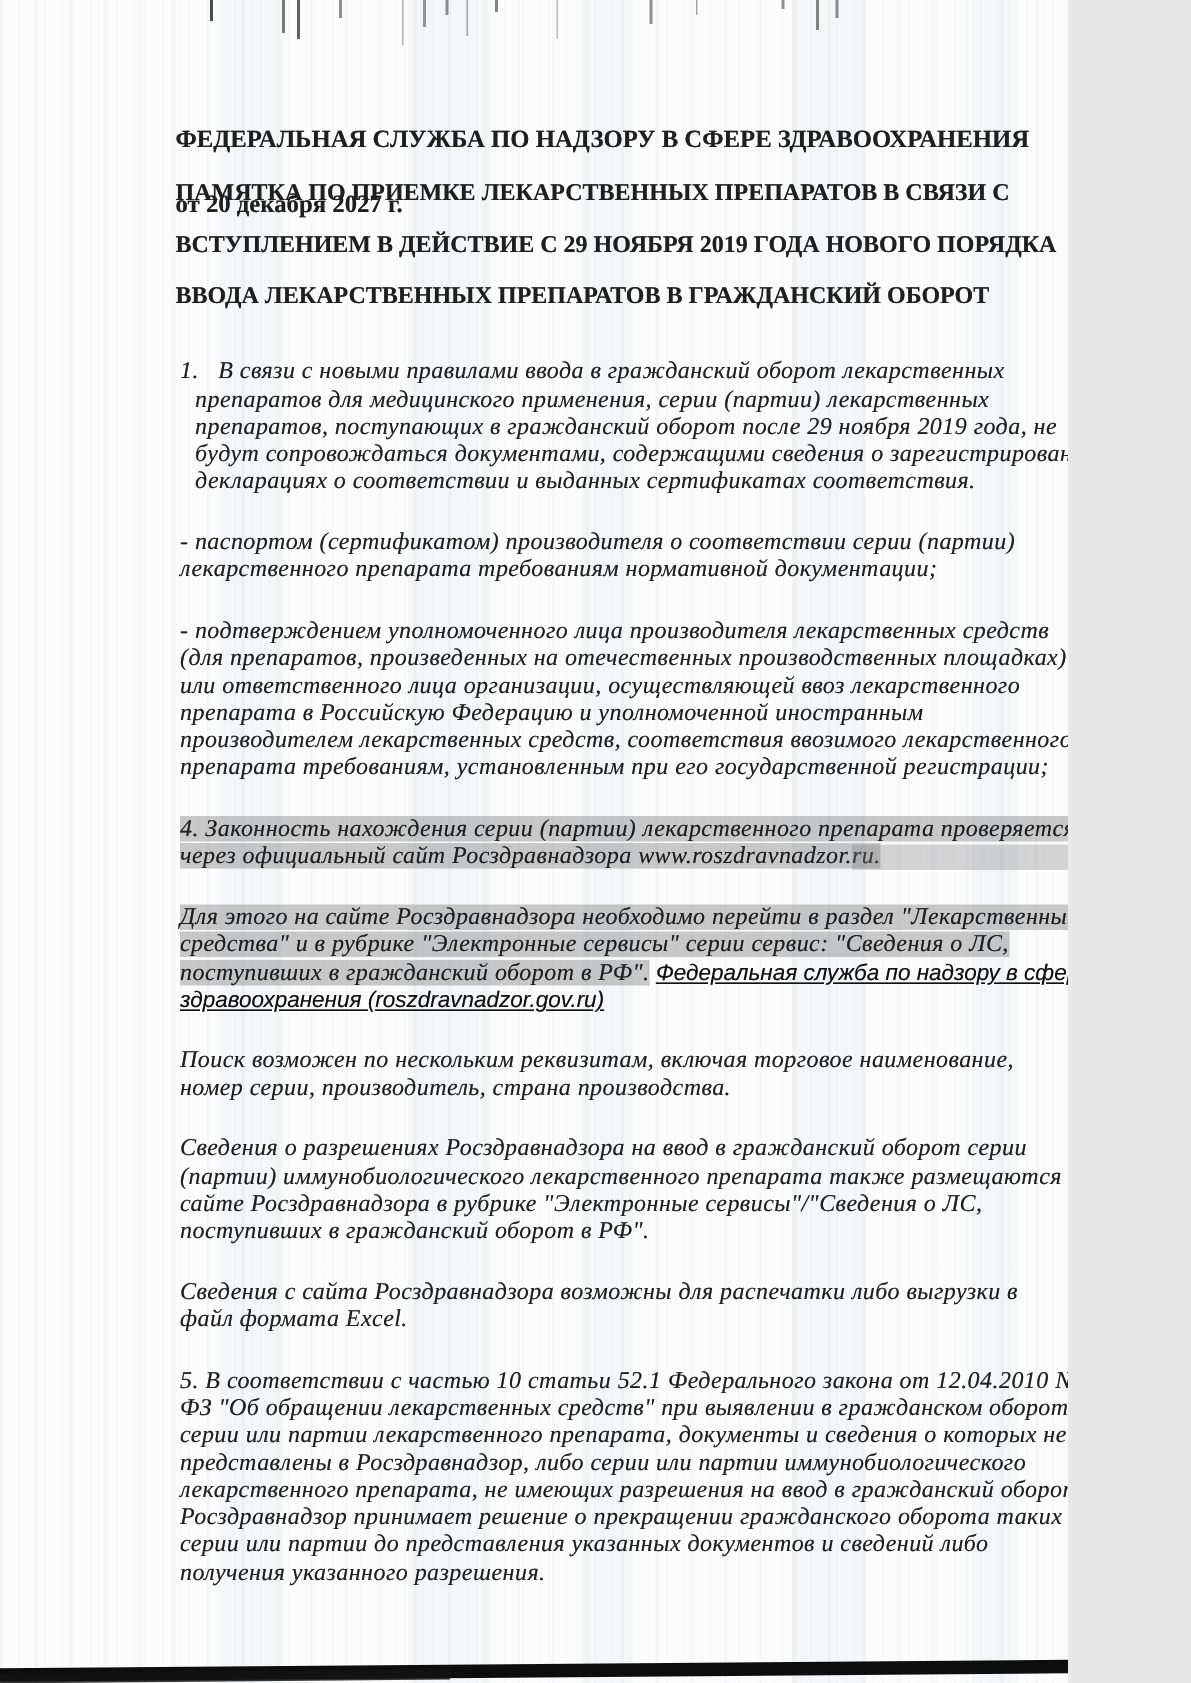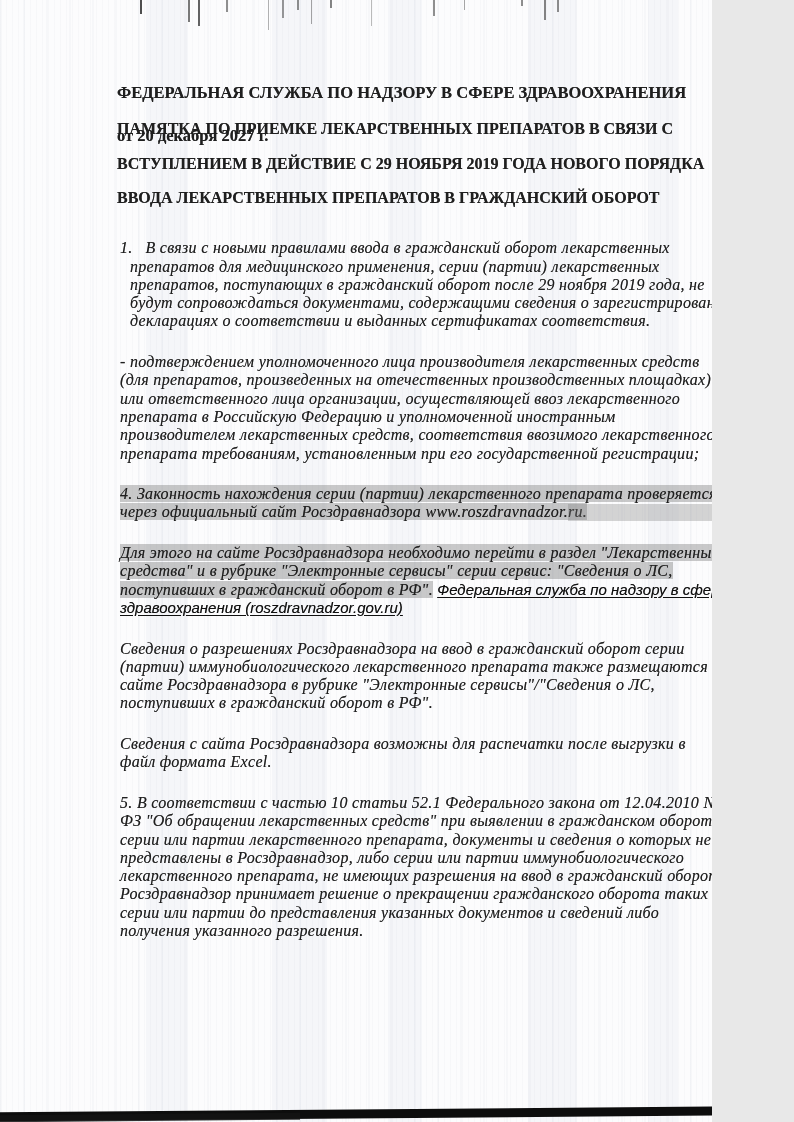--- a/index.html
+++ b/index.html
@@ -80,37 +80,41 @@
   <div class="title">ПАМЯТКА ПО ПРИЕМКЕ ЛЕКАРСТВЕННЫХ ПРЕПАРАТОВ В СВЯЗИ С
 ВСТУПЛЕНИЕМ В ДЕЙСТВИЕ С 29 НОЯБРЯ 2019 ГОДА НОВОГО ПОРЯДКА
 ВВОДА ЛЕКАРСТВЕННЫХ ПРЕПАРАТОВ В ГРАЖДАНСКИЙ ОБОРОТ</div>
 
   <div class="bodytext">
     <p class="para para-first">1.&nbsp;&nbsp;&nbsp;В связи с новыми правилами ввода в гражданский оборот лекарственных
 препаратов для медицинского применения, серии (партии) лекарственных
 препаратов, поступающих в гражданский оборот после 29 ноября 2019 года, не
 будут сопровождаться документами, содержащими сведения о зарегистрированных
 декларациях о соответствии и выданных сертификатах соответствия.</p>
+    <p class="para">- паспортом (сертификатом) производителя о соответствии серии (партии)
+лекарственного препарата требованиям нормативной документации;</p>
     <p class="para">- подтверждением уполномоченного лица производителя лекарственных средств
 (для препаратов, произведенных на отечественных производственных площадках)
 или ответственного лица организации, осуществляющей ввоз лекарственного
 препарата в Российскую Федерацию и уполномоченной иностранным
 производителем лекарственных средств, соответствия ввозимого лекарственного
 препарата требованиям, установленным при его государственной регистрации;</p>
     <p class="para"><span class="hl">4. Законность нахождения серии (партии) лекарственного препарата проверяется
 через официальный сайт Росздравнадзора www.roszdravnadzor.ru.</span><i class="hl-tail" style="left:448px;top:19px;width:198px"></i></p>
     <p class="para"><span class="hl">Для этого на сайте Росздравнадзора необходимо перейти в раздел "Лекарственные
 средства" и в рубрике "Электронные сервисы" серии сервис: "Сведения о ЛС,
 поступивших в гражданский оборот в РФ".</span> <a class="doclink">Федеральная служба по надзору в сфере
 здравоохранения (roszdravnadzor.gov.ru)</a></p>
+    <p class="para">Поиск возможен по нескольким реквизитам, включая торговое наименование,
+номер серии, производитель, страна производства.</p>
     <p class="para">Сведения о разрешениях Росздравнадзора на ввод в гражданский оборот серии
 (партии) иммунобиологического лекарственного препарата также размещаются на
 сайте Росздравнадзора в рубрике "Электронные сервисы"/"Сведения о ЛС,
 поступивших в гражданский оборот в РФ".</p>
-    <p class="para">Сведения с сайта Росздравнадзора возможны для распечатки после выгрузки в
+    <p class="para">Сведения с сайта Росздравнадзора возможны для распечатки либо выгрузки в
 файл формата Excel.</p>
     <p class="para">5. В соответствии с частью 10 статьи 52.1 Федерального закона от 12.04.2010 N 61-
 ФЗ "Об обращении лекарственных средств" при выявлении в гражданском обороте
 серии или партии лекарственного препарата, документы и сведения о которых не
 представлены в Росздравнадзор, либо серии или партии иммунобиологического
 лекарственного препарата, не имеющих разрешения на ввод в гражданский оборот,
 Росздравнадзор принимает решение о прекращении гражданского оборота таких
 серии или партии до представления указанных документов и сведений либо
 получения указанного разрешения.</p>
     

